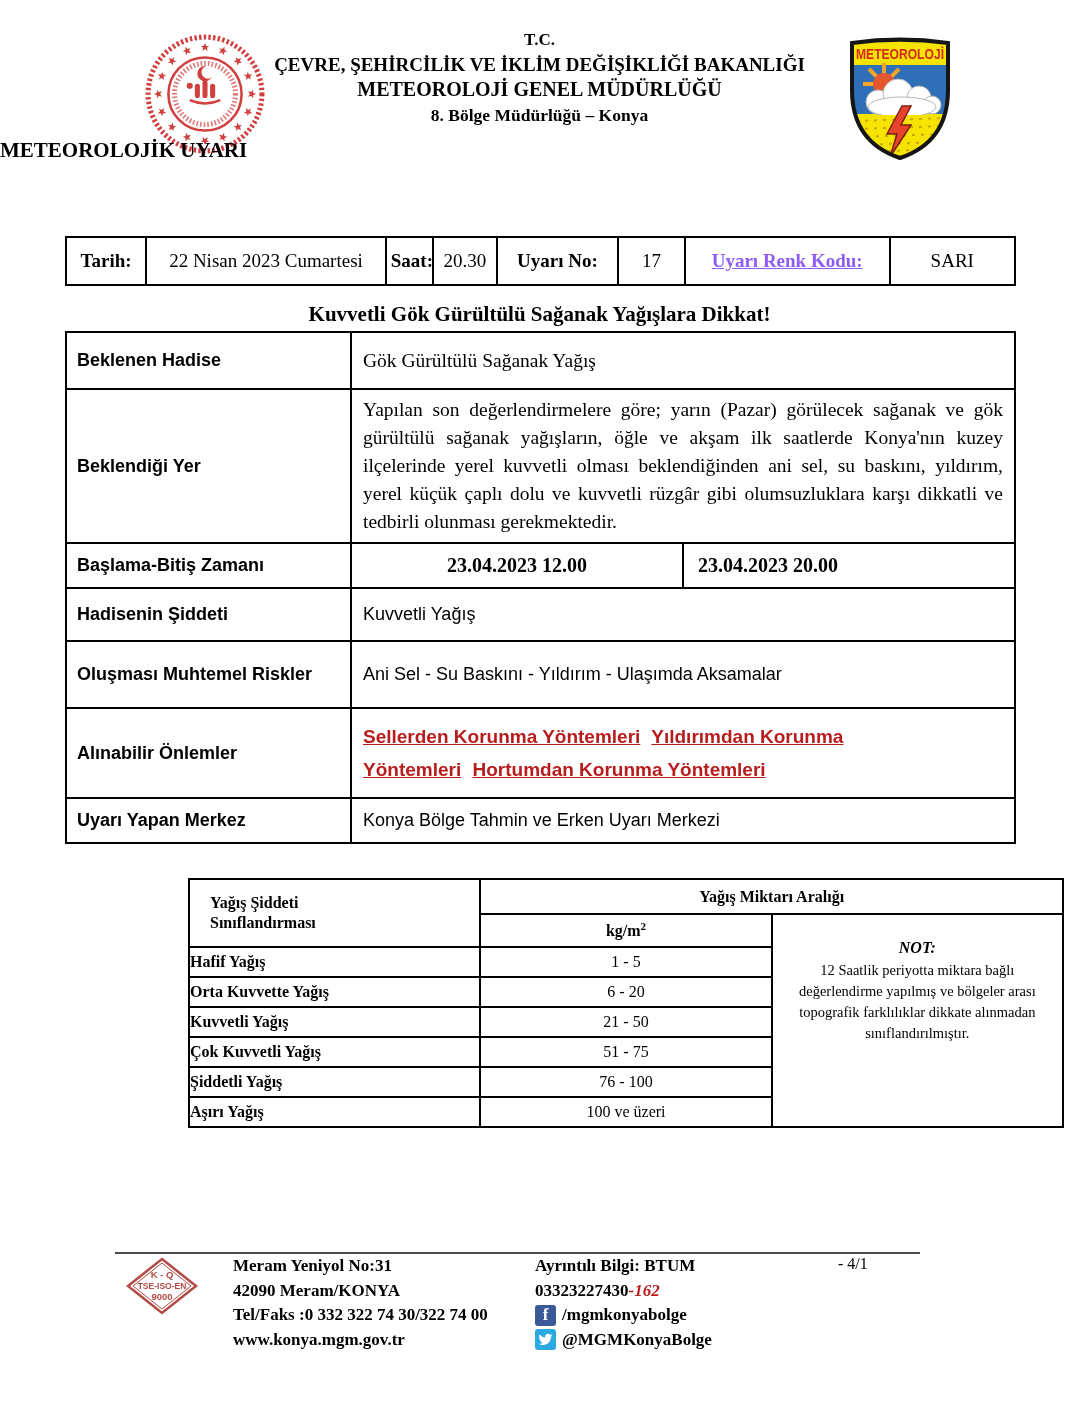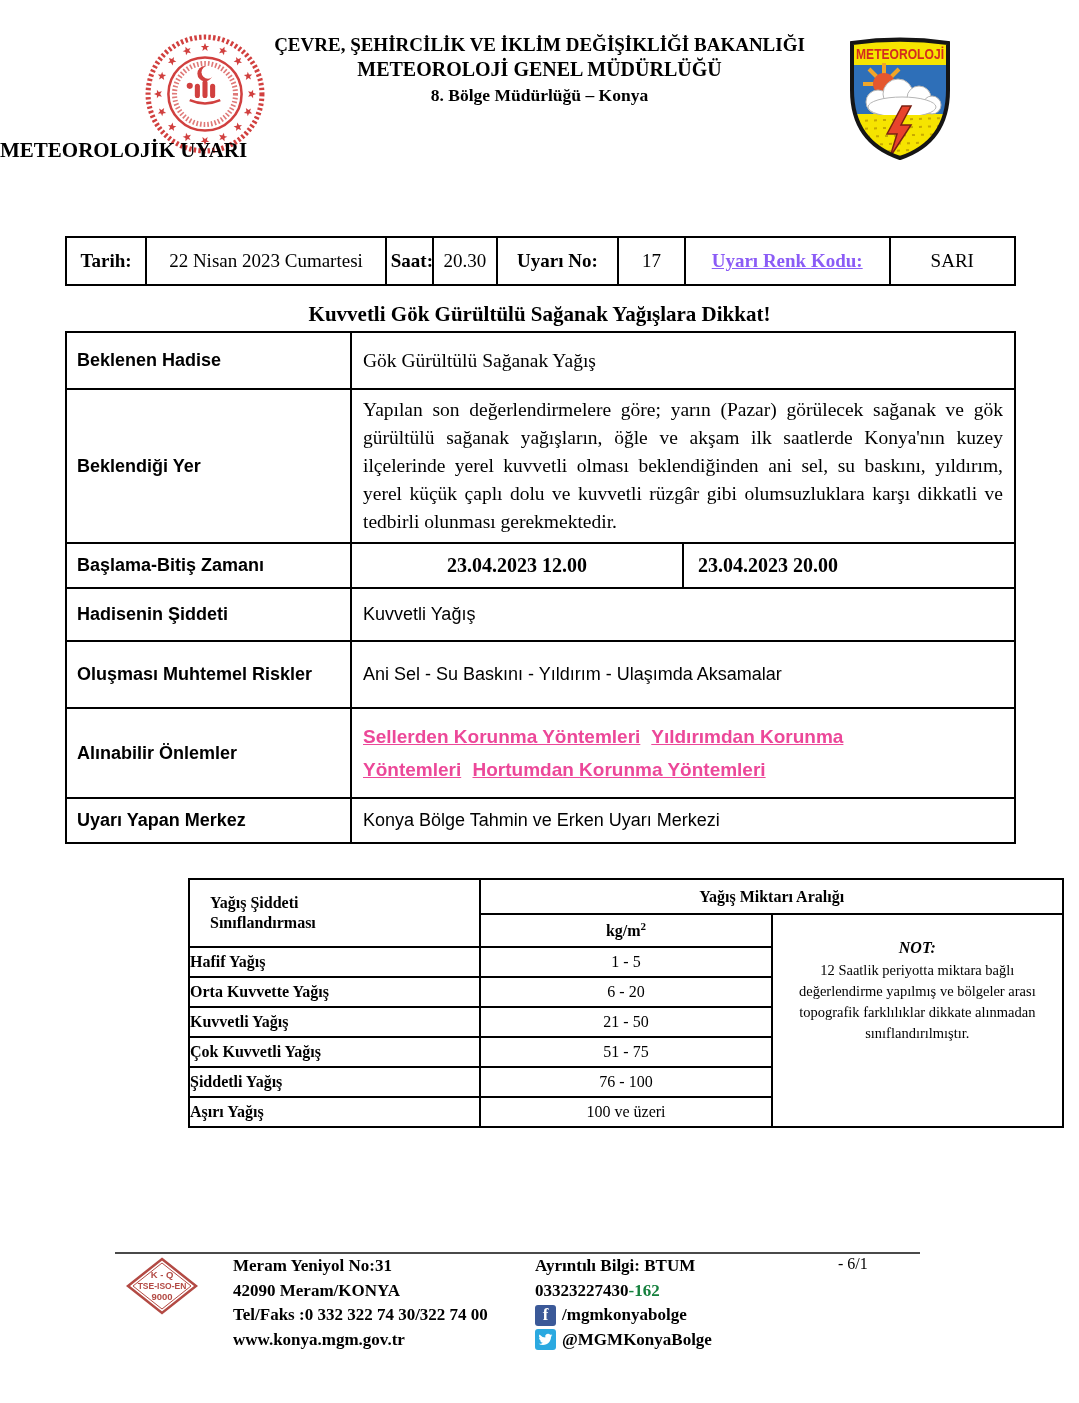--- a/index.html
+++ b/index.html
@@ -37,40 +37,40 @@
   .warn-table td.wlbl {
     width:285px; font-family:"Liberation Sans","DejaVu Sans",sans-serif;
     font-weight:bold; font-size:18px; padding-left:10px;
   }
   .warn-table td.wval-serif { font-size:19.5px; padding-left:11px; }
   .warn-table td.wval-par   { font-size:19.5px; padding:6px 11px; text-align:justify; line-height:28px; }
   .warn-table td.wval-date1 { font-size:20px; font-weight:bold; text-align:center; width:333px; }
   .warn-table td.wval-date2 { font-size:20px; font-weight:bold; padding-left:14px; width:333px; }
   .warn-table td.wval-sans  { font-family:"Liberation Sans","DejaVu Sans",sans-serif; font-size:18px; padding-left:11px; }
   .links-wrap { max-width:515px; line-height:33px; font-family:"Liberation Sans","DejaVu Sans",sans-serif; font-size:19px; font-weight:bold; }
-  .links-wrap a { color:#ec4899; text-decoration:underline; cursor:pointer; margin-right:6px; }
+  .links-wrap a { color:#b91c1c; text-decoration:underline; cursor:pointer; margin-right:6px; }
 
   
   .rain-table { left:188px; top:878px; width:876px; font-size:16px; }
   .rain-table td { height:30px; }
   .rain-table .rlbl { width:232px; font-weight:bold; }
   .rain-table .rrange { width:317px; text-align:center; }
   .rain-table .rhead { font-weight:bold; text-align:center; }
   .rain-table .rhead-left { font-weight:bold; padding-left:20px; line-height:20px; height:68px; }
   .rain-table .note-cell { width:213px; vertical-align:top; text-align:center; padding:24px 8px 0 8px; }
   .note-title { font-weight:bold; font-style:italic; font-size:16px; }
   .note-text { font-size:14.5px; line-height:21px; margin-top:3px; }
   sup { font-size:11px; }
 
   
   .foot-rule { left:115px; top:1252px; width:805px; height:2px; background:#4a4a4a; }
   .tse-logo { left:126px; top:1257px; }
   .addr { left:233px; top:1254px; font-weight:bold; font-size:17px; line-height:24.5px; }
   .contact { left:535px; top:1254px; font-weight:bold; font-size:17px; line-height:24.5px; }
-  .ext-red { color:#15803d; }
+  .ext-red { color:#b91c1c;font-style:italic; }
   .soc-row { display:flex; align-items:center; height:24.5px; }
   .soc-icon { width:21px; height:21px; border-radius:3px; display:inline-flex; align-items:center; justify-content:center; margin-right:6px; flex:none; }
   .fb { background:#3B5998; color:#fff; font-weight:bold; font-size:17px; font-family:"Liberation Serif",serif; }
   .tw { background:#2BA9E0; }
   .pagenum { left:838px; top:1255px; font-size:16px; font-weight:normal; }
 </style>
 </head>
 <body>
 
 <div class="abs" style="left:144px; top:33px;">
@@ -105,20 +105,21 @@
     <g fill="#D1403F">
       <rect x="50" y="50" width="5" height="14" rx="2.5"></rect>
       <rect x="57.5" y="46.5" width="5" height="17.5" rx="2.5"></rect>
       <rect x="65" y="50" width="5" height="14" rx="2.5"></rect>
     </g>
     <path d="M45,66 Q60,72.5 75,66" stroke="#D1403F" stroke-width="2.5" fill="none"></path>
   </svg>
 </div>
 
 <div class="abs hdr-text">
+  <div class="hdr-l1">T.C.</div>
   <div class="hdr-l2">ÇEVRE, ŞEHİRCİLİK VE İKLİM DEĞİŞİKLİĞİ BAKANLIĞI</div>
   <div class="hdr-l3">METEOROLOJİ GENEL MÜDÜRLÜĞÜ</div>
   <div class="hdr-l4">8. Bölge Müdürlüğü – Konya</div>
 </div>
 <div class="abs doc-title">METEOROLOJİK UYARI</div>
 
 <div class="abs" style="left:843px; top:36px;">
   <svg width="114" height="126" viewBox="0 0 112 126" aria-hidden="true">
     <defs>
       <clipPath id="shieldclip">
@@ -295,13 +296,13 @@
   <div class="soc-row">
     <span class="soc-icon tw">
       <svg width="15" height="15" viewBox="0 0 24 24" aria-hidden="true">
         <path fill="#ffffff" d="M23 5.1c-.8.4-1.7.7-2.6.8a4.6 4.6 0 0 0 2-2.5c-.9.5-1.9.9-2.9 1.1a4.5 4.5 0 0 0-7.8 4.1A12.9 12.9 0 0 1 2.4 3.9a4.5 4.5 0 0 0 1.4 6 4.4 4.4 0 0 1-2-.6v.1c0 2.2 1.5 4 3.6 4.4-.7.2-1.4.2-2 .1a4.5 4.5 0 0 0 4.2 3.1A9.1 9.1 0 0 1 1 18.9a12.8 12.8 0 0 0 6.9 2c8.3 0 12.9-6.9 12.9-12.9v-.6c.9-.6 1.6-1.4 2.2-2.3z"></path>
       </svg>
     </span>
     <span>@MGMKonyaBolge</span>
   </div>
 </div>
 
-<div class="abs pagenum">-  6/1</div>
+<div class="abs pagenum">-  4/1</div>
 
 </body></html>

